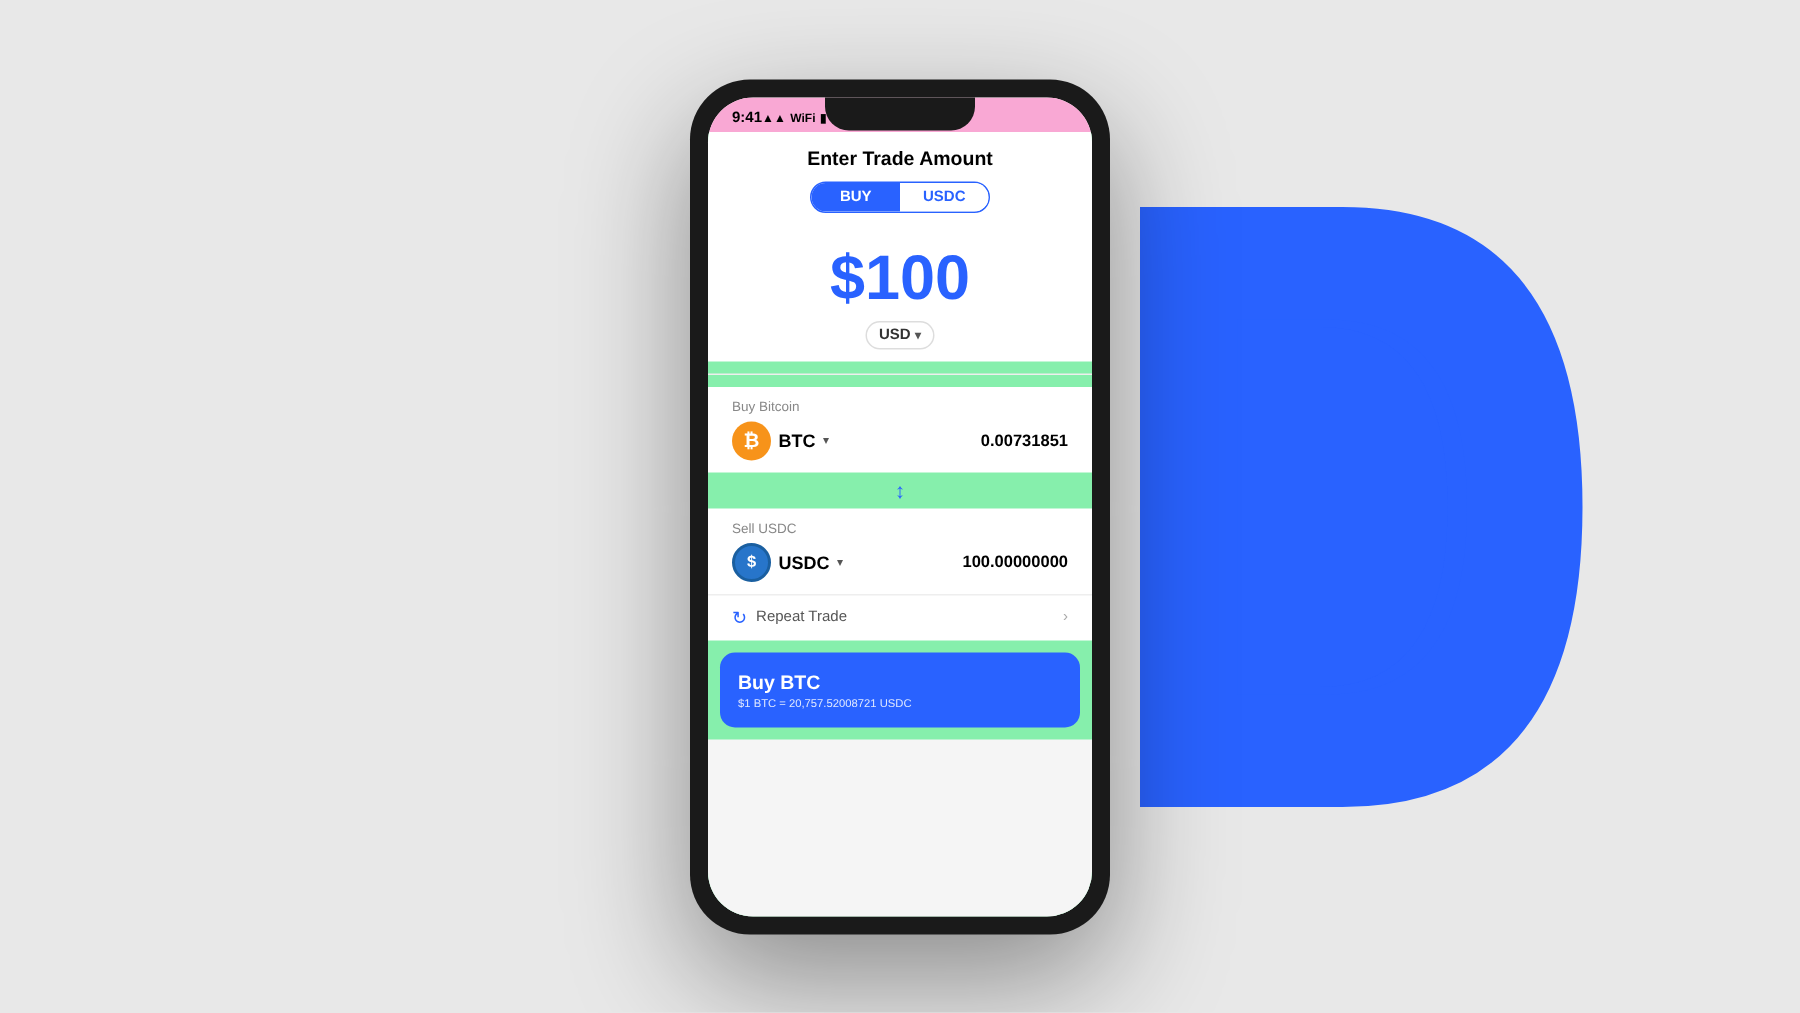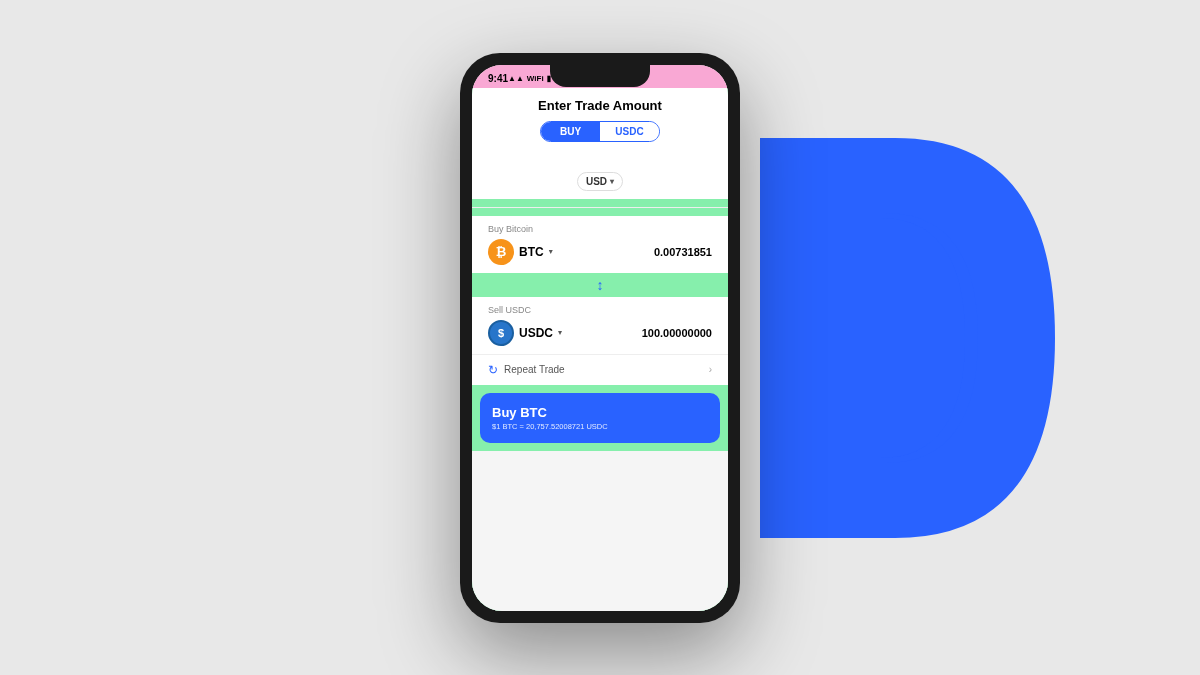--- a/index.html
+++ b/index.html
@@ -358,20 +358,21 @@
         <div class="app-header">
           <div class="page-title">Enter Trade Amount</div>
 
           <div class="toggle-container">
             <div class="toggle-btn active">BUY</div>
             <div class="toggle-btn inactive">USDC</div>
           </div>
         </div>
 
         <div class="amount-section">
+          <div class="amount-value">$100</div>
           <div class="currency-selector">
             <span>USD</span>
             <span class="chevron-small">▾</span>
           </div>
         </div>
 
         <div class="divider"></div>
 
         <div class="trade-section">
           <div class="trade-label">Buy Bitcoin</div>

